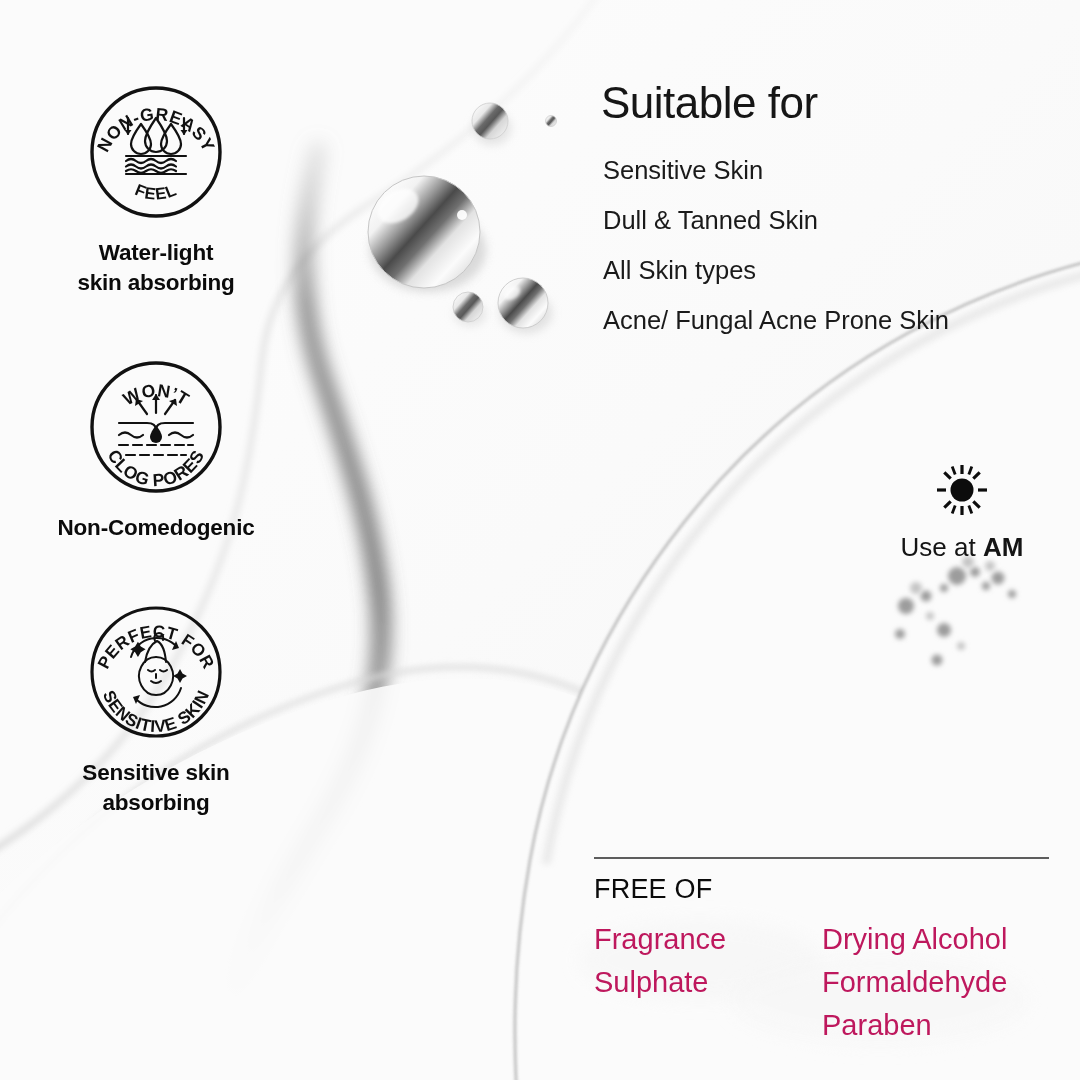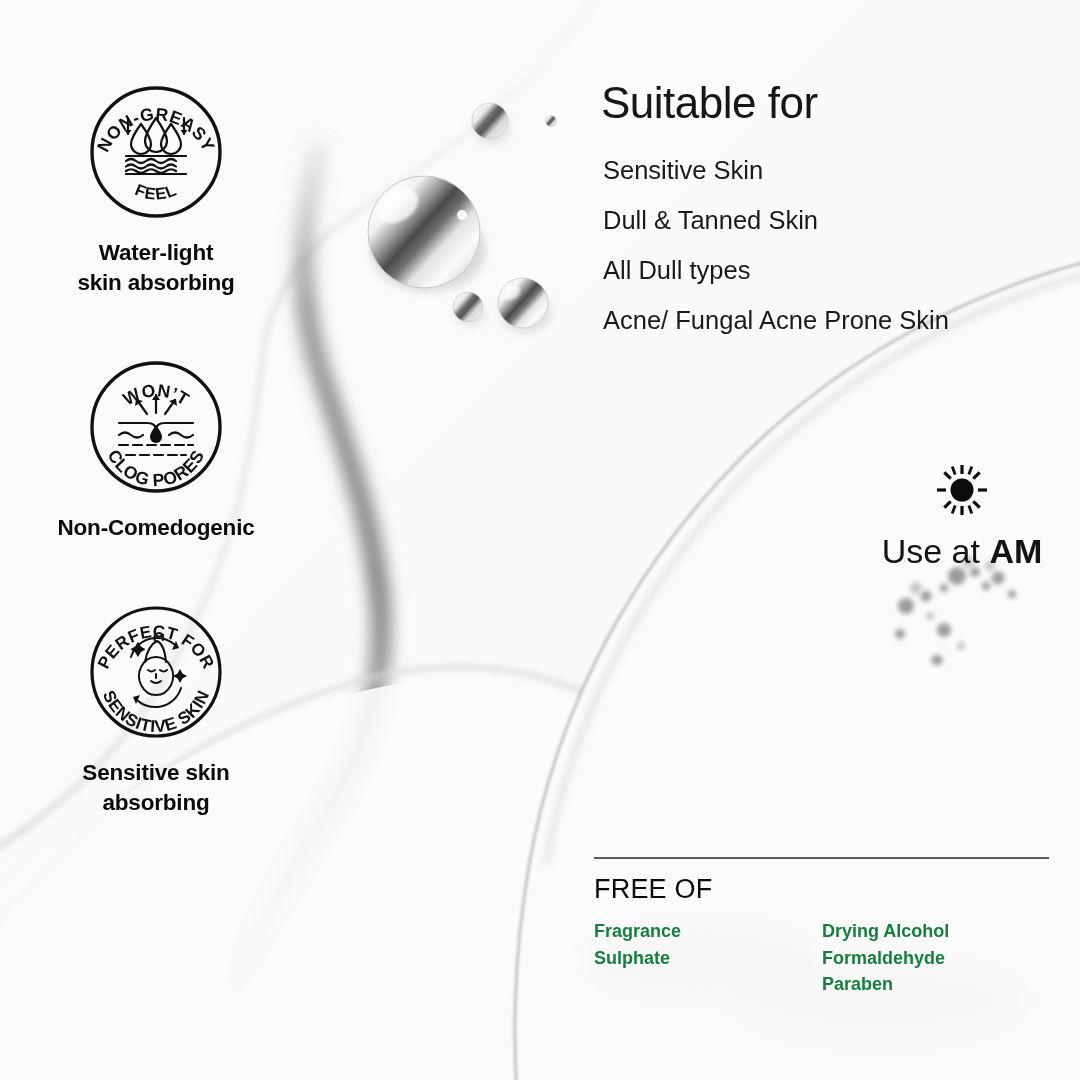--- a/index.html
+++ b/index.html
@@ -31,35 +31,35 @@
   .suitable-list{position:absolute;left:603px;top:158px;width:470px;}
   .suitable-list li{
     list-style:none;font-size:25.5px;color:#1a1a1a;
     line-height:1.0;margin:0 0 24.5px 0;white-space:nowrap;
   }
   .suitable-list{margin:0;padding:0;}
 
   
   .am-block{position:absolute;left:862px;top:462px;width:200px;text-align:center;}
   .am-sun{display:block;margin:0 auto;}
-  .am-label{margin-top:14px;font-size:34px;color:#141414;}
+  .am-label{margin-top:14px;font-size:26px;color:#141414;}
   .am-label b{font-weight:bold;}
 
   
   .freeof{position:absolute;left:594px;top:857px;width:455px;}
   .freeof-rule{width:455px;height:2px;background:#5d5d5d;}
   .freeof-title{
     margin-top:15px;font-size:27px;font-weight:normal;
     color:#0b0b0b;letter-spacing:0.2px;
   }
   .freeof-cols{display:flex;margin-top:13px;}
   .freeof-col{display:flex;flex-direction:column;}
   .freeof-col.left{width:228px;}
   .freeof-col li{
-    list-style:none;font-size:18px;color:#15803d;line-height:1.48;font-weight:bold;
+    list-style:none;font-size:29px;color:#be185d;line-height:1.48;
   }
   .freeof-col ul{margin:0;padding:0;}
 </style>
 </head>
 <body>
 
 <div id="stage">
 
   <div id="bg">
     <svg viewBox="0 0 1080 1080" xmlns="http://www.w3.org/2000/svg">
@@ -313,21 +313,21 @@
         <div>absorbing</div>
       </div>
     </div>
   </div>
 
   <div class="suitable-title">Suitable for</div>
 
   <ul class="suitable-list">
     <li>Sensitive Skin</li>
     <li>Dull &amp; Tanned Skin</li>
-    <li>All Dull types</li>
+    <li>All Skin types</li>
     <li>Acne/ Fungal Acne Prone Skin</li>
   </ul>
 
   <div class="am-block">
     <svg class="am-sun" width="56" height="56" viewBox="0 0 56 56">
       <circle cx="28" cy="28" r="11.5" fill="#0c0c0c"></circle>
       <g stroke="#0c0c0c" stroke-width="3.2" stroke-linecap="butt">
         <line x1="28" y1="3" x2="28" y2="12"></line>
         <line x1="28" y1="44" x2="28" y2="53"></line>
         <line x1="3" y1="28" x2="12" y2="28"></line>

